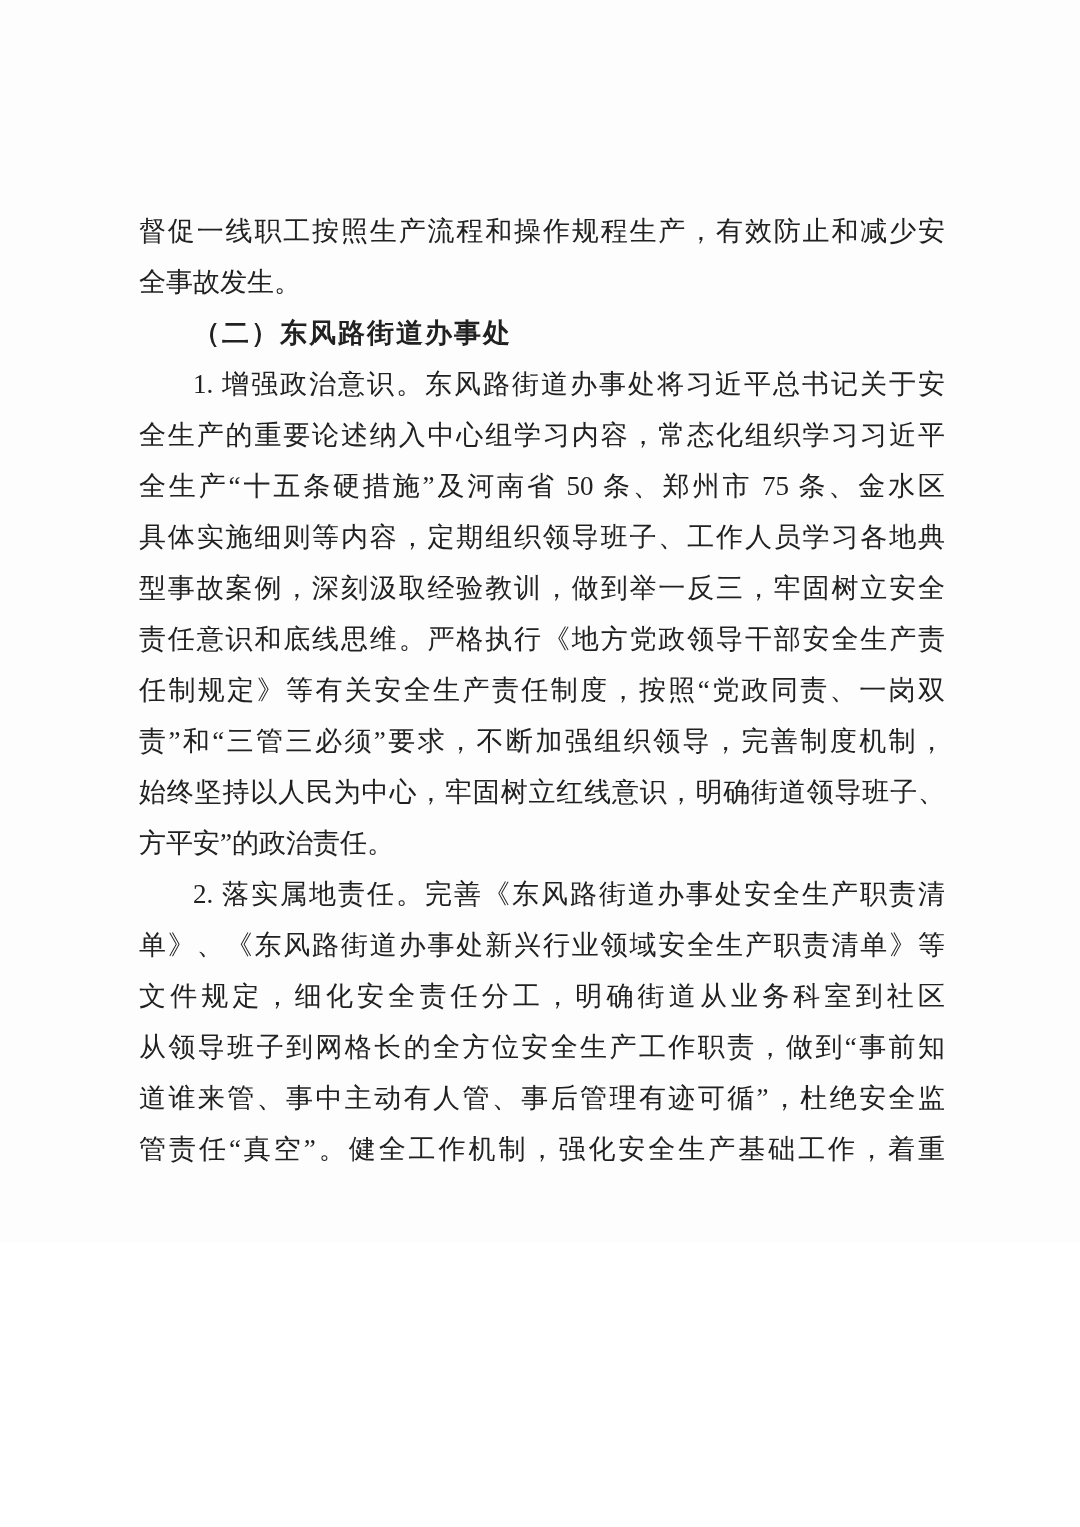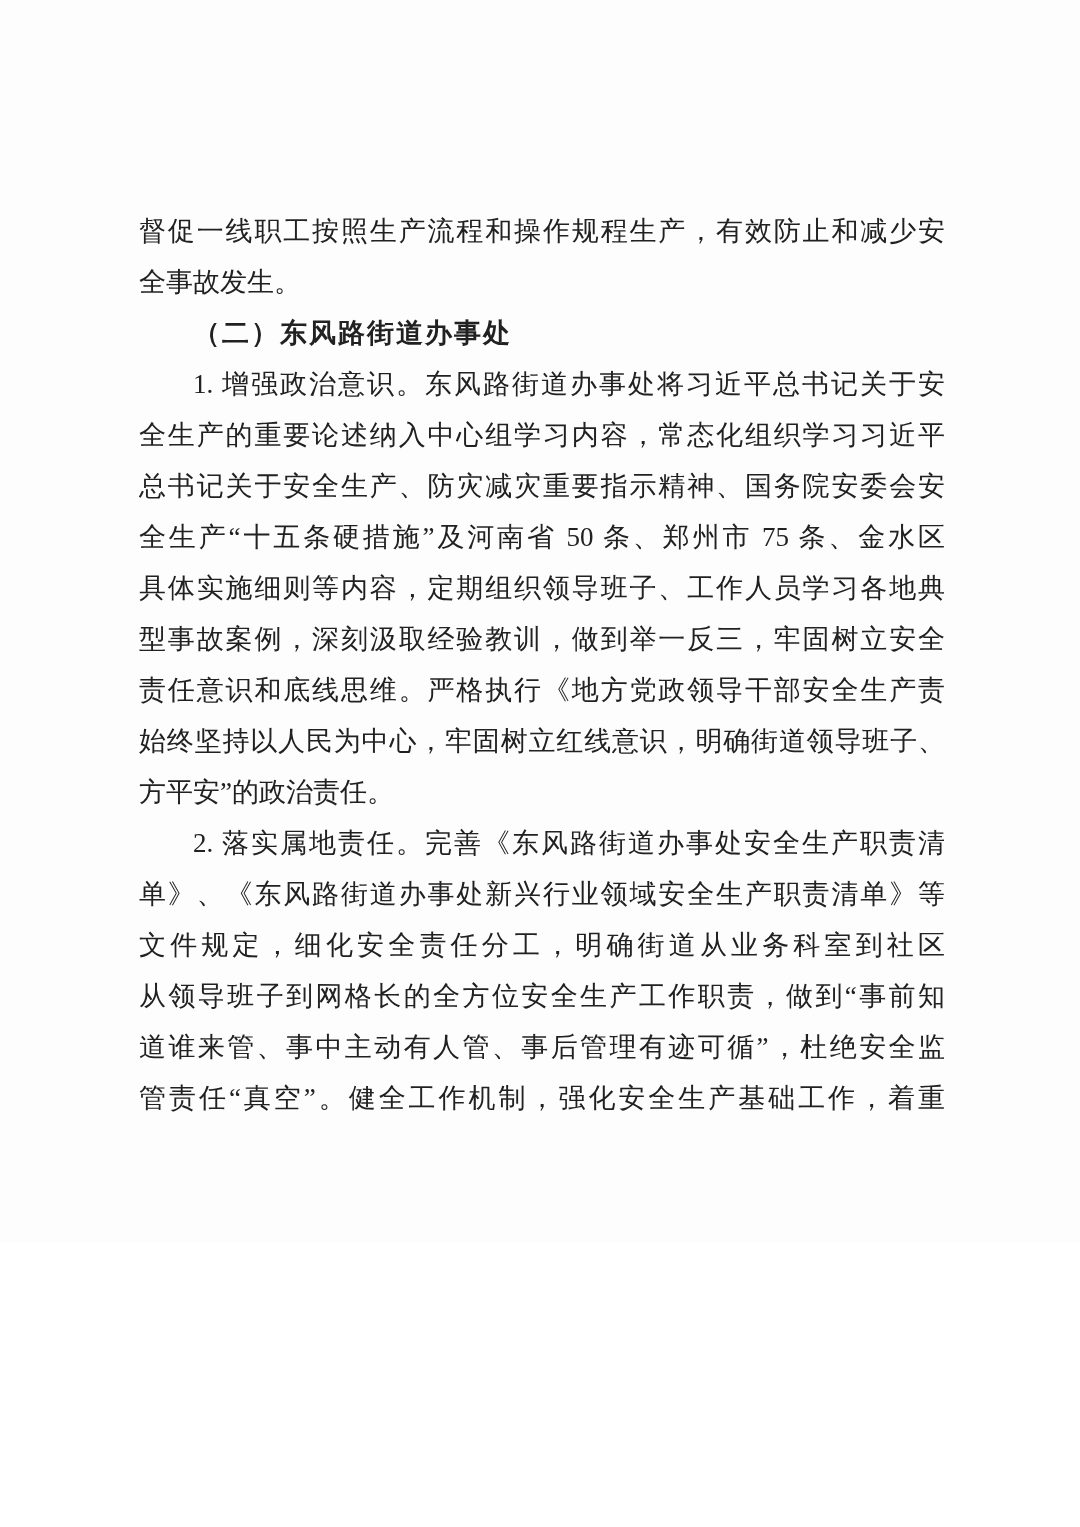--- a/index.html
+++ b/index.html
@@ -98,25 +98,26 @@
 </head>
 <body>
 
 <div class="page">
   <div class="doc-body">
     <div class="doc-line">督促一线职工按照生产流程和操作规程生产，有效防止和减少安</div>
     <div class="doc-line end">全事故发生。</div>
     <div class="doc-line heading">（二）东风路街道办事处</div>
     <div class="doc-line para">1. 增强政治意识。东风路街道办事处将习近平总书记关于安</div>
     <div class="doc-line">全生产的重要论述纳入中心组学习内容，常态化组织学习习近平</div>
-    <div class="doc-line">总书记关于安全生产、防灾减灾重要指示精神、国务院安委会安</div>
     <div class="doc-line">全生产“十五条硬措施”及河南省 50 条、郑州市 75 条、金水区</div>
     <div class="doc-line">具体实施细则等内容，定期组织领导班子、工作人员学习各地典</div>
     <div class="doc-line">型事故案例，深刻汲取经验教训，做到举一反三，牢固树立安全</div>
     <div class="doc-line">责任意识和底线思维。严格执行《地方党政领导干部安全生产责</div>
+    <div class="doc-line">任制规定》等有关安全生产责任制度，按照“党政同责、一岗双</div>
+    <div class="doc-line">责”和“三管三必须”要求，不断加强组织领导，完善制度机制，</div>
     <div class="doc-line">始终坚持以人民为中心，牢固树立红线意识，明确街道领导班子、</div>
     <div class="doc-line end">方平安”的政治责任。</div>
     <div class="doc-line para">2. 落实属地责任。完善《东风路街道办事处安全生产职责清</div>
     <div class="doc-line">单》、《东风路街道办事处新兴行业领域安全生产职责清单》等</div>
     <div class="doc-line">文件规定，细化安全责任分工，明确街道从业务科室到社区（村）、</div>
     <div class="doc-line">从领导班子到网格长的全方位安全生产工作职责，做到“事前知</div>
     <div class="doc-line">道谁来管、事中主动有人管、事后管理有迹可循”，杜绝安全监</div>
     <div class="doc-line">管责任“真空”。健全工作机制，强化安全生产基础工作，着重</div>
   </div>
 

